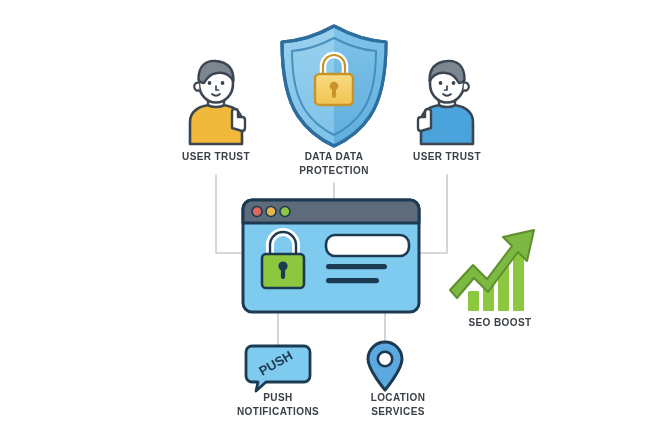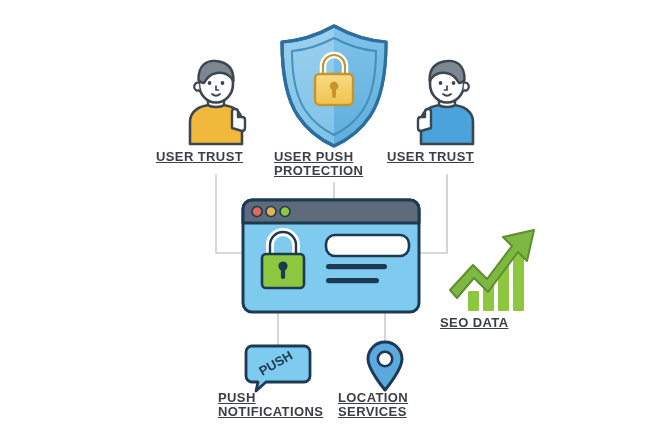--- a/index.html
+++ b/index.html
@@ -17,30 +17,29 @@
   }
   #canvas {
     position: absolute;
     left: 0;
     top: 0;
     width: 671px;
     height: 448px;
   }
   .label {
     position: absolute;
-    text-align: left;
+    text-align: center;
     color: #3a4046;
     font-weight: 700;
-    font-size: 13px;
+    font-size: 10px;
     letter-spacing: 0.4px;
     line-height: 13.5px;
     font-family: "Liberation Sans", sans-serif;
     white-space: pre-line;
     user-select: none;
-    text-decoration: underline;
   }
   svg { display: block; overflow: visible; }
 </style>
 </head>
 <body>
 
 <svg id="canvas" viewBox="0 0 671 448">
   <defs>
     <linearGradient id="shieldLeftGrad" x1="0" y1="0" x2="0" y2="1">
       <stop offset="0" stop-color="#9AD1EE"></stop>
@@ -154,24 +153,24 @@
   </g>
 
   <g transform="translate(385,367)">
     <path d="M0,23 C0,23 17,3 17,-8 A17,17 0 1 0 -17,-8 C-17,3 0,23 0,23 Z" fill="#5BA9DE" stroke="#1C3A52" stroke-width="3" stroke-linejoin="round"></path>
     <circle cx="0" cy="-8" r="7.2" fill="#FFFFFF" stroke="#1C3A52" stroke-width="2.6"></circle>
   </g>
 </svg>
 
 <div class="label" style="left:156px; top:150px; width:120px;">USER TRUST</div>
 
-<div class="label" style="left:274px; top:150px; width:120px;">USER PUSH
+<div class="label" style="left:274px; top:150px; width:120px;">DATA DATA
 PROTECTION</div>
 
 <div class="label" style="left:387px; top:150px; width:120px;">USER TRUST</div>
 
-<div class="label" style="left:440px; top:316px; width:120px;">SEO DATA</div>
+<div class="label" style="left:440px; top:316px; width:120px;">SEO BOOST</div>
 
 <div class="label" style="left:218px; top:391px; width:120px;">PUSH
 NOTIFICATIONS</div>
 
 <div class="label" style="left:338px; top:391px; width:120px;">LOCATION
 SERVICES</div>
 
 </body></html>

